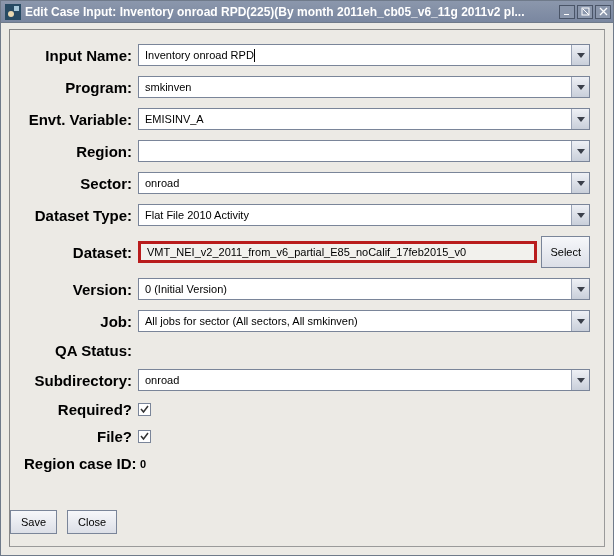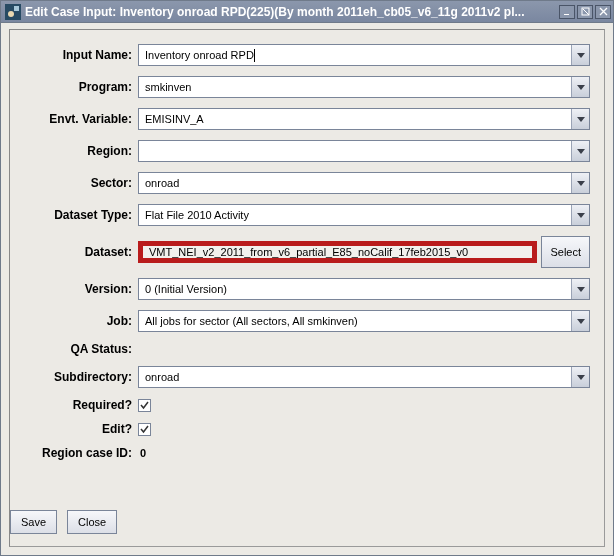--- a/index.html
+++ b/index.html
@@ -69,21 +69,21 @@
   .form {
     display: grid;
     grid-template-columns: 108px 1fr;
     row-gap: 10px;
     column-gap: 6px;
     align-items: center;
   }
   .label {
     text-align: right;
     font-weight: bold;
-    font-size: 12px;
+    font-size: 15px;
     white-space: nowrap;
   }
   .field { display: flex; align-items: center; gap: 4px; }
   .combo {
     flex: 1 1 auto;
     height: 22px;
     border: 1px solid #7a8599;
     background: #fff;
     display: flex;
     align-items: center;
@@ -115,21 +115,21 @@
     height: 13px;
     background: #000;
     vertical-align: middle;
     margin-left: 0px;
   }
   .readonly {
     flex: 1 1 auto;
     height: 22px;
     display: flex;
     align-items: center;
-    border: 5px solid #b91c1c;
+    border: 3px solid #b91c1c;
     background: #f2f1ed;
     padding: 0 6px;
     font-size: 11px;
     white-space: nowrap;
     overflow: hidden;
   }
   .btn {
     height: 24px;
     padding: 0 10px;
     border: 1px solid #7a8599;
@@ -325,21 +325,21 @@
 
       <div class="label">Required?</div>
       <div class="field">
         <span class="checkbox">
           <svg width="11" height="11" viewBox="0 0 11 11">
               <path d="M2 5 L4.5 8 L9 2" stroke="#333" stroke-width="1.5" fill="none"></path>
             </svg>
         </span>
       </div>
 
-      <div class="label">Edit?</div>
+      <div class="label">File?</div>
       <div class="field">
         <span class="checkbox">
           <svg width="11" height="11" viewBox="0 0 11 11">
               <path d="M2 5 L4.5 8 L9 2" stroke="#333" stroke-width="1.5" fill="none"></path>
             </svg>
         </span>
       </div>
 
       <div class="label">Region case ID:</div>
       <div class="field">

